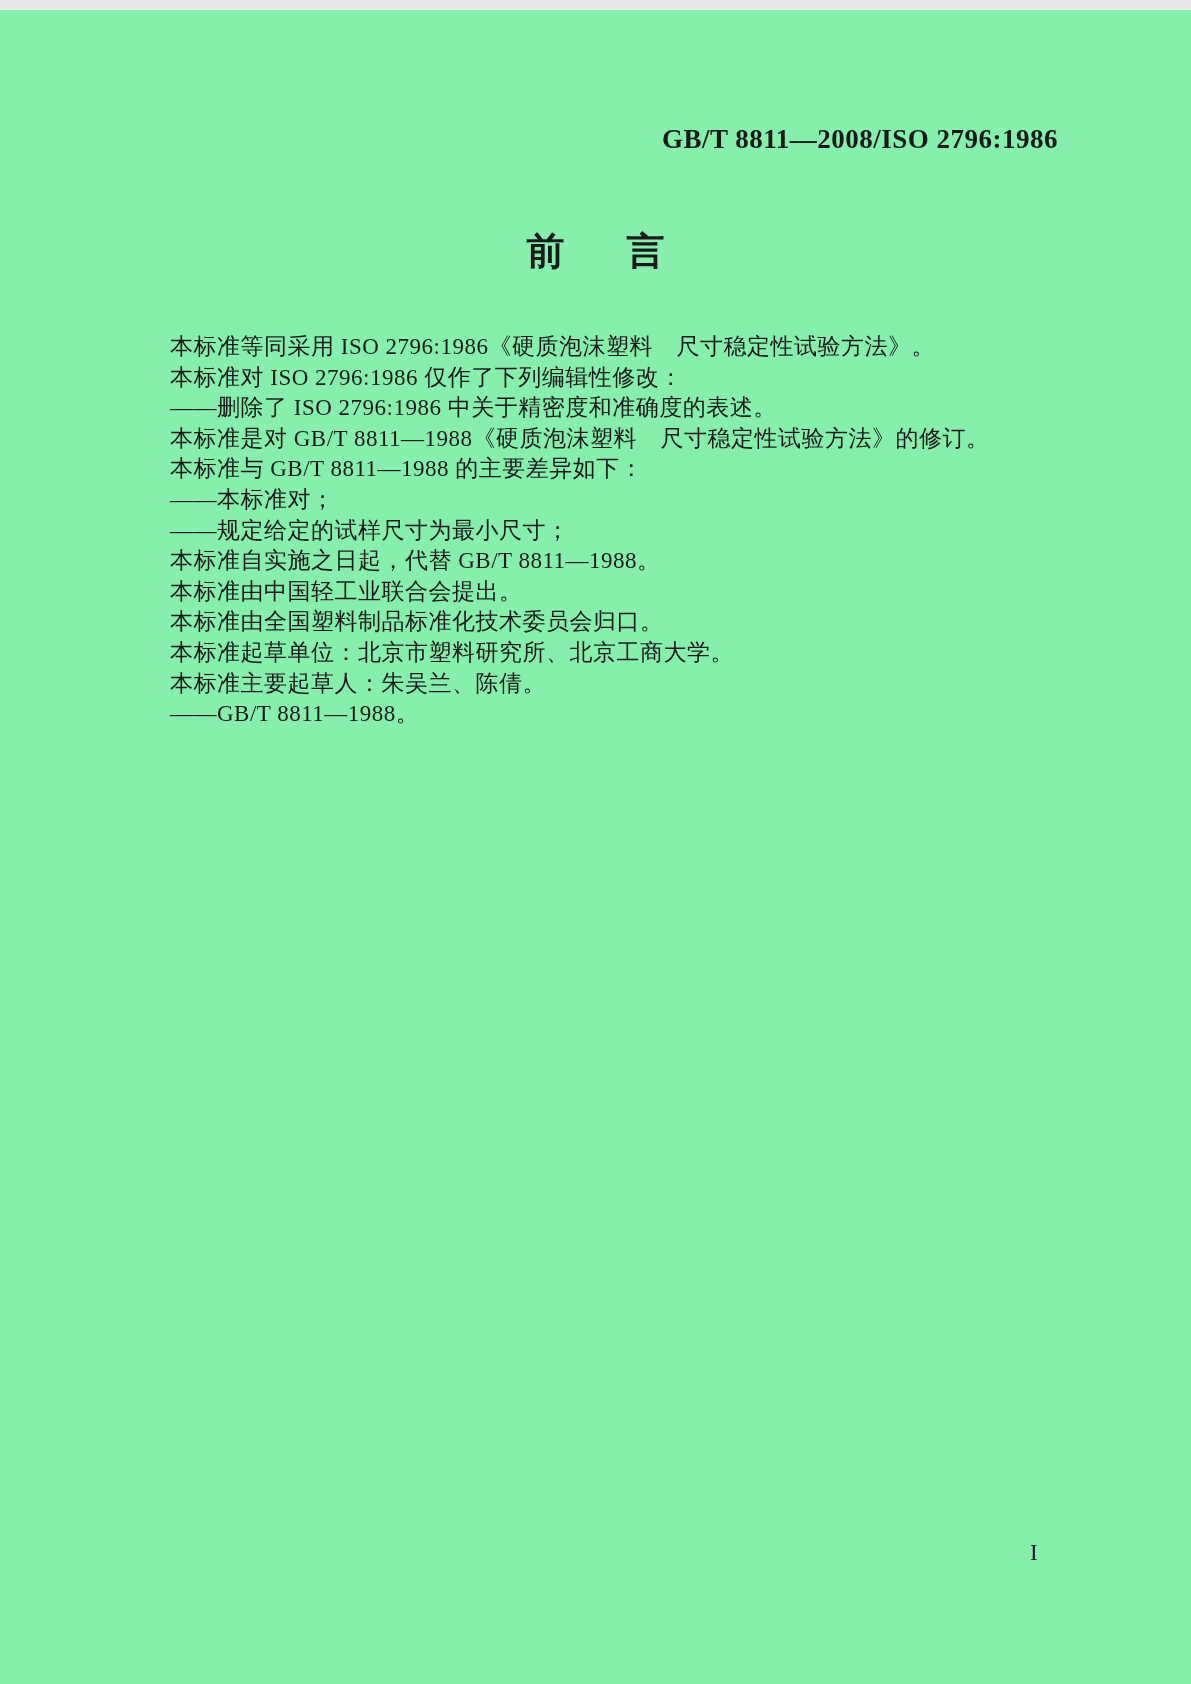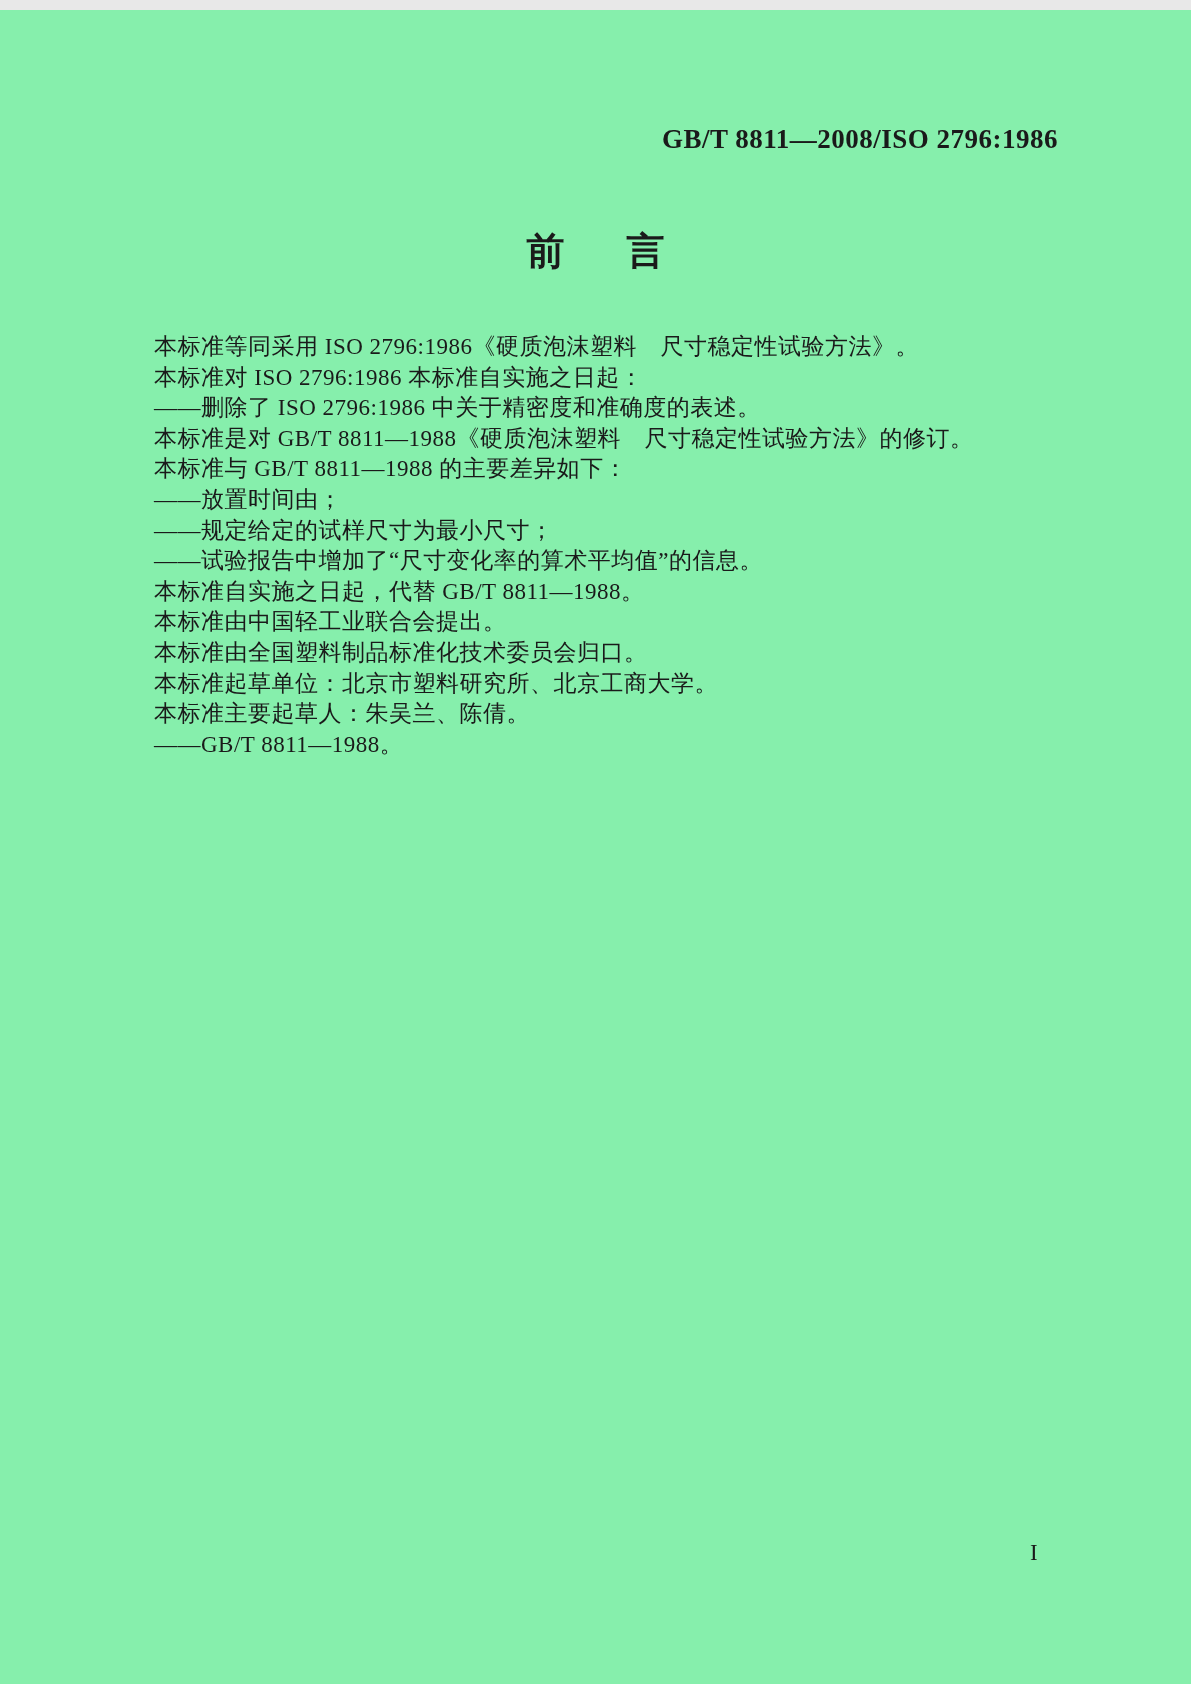--- a/index.html
+++ b/index.html
@@ -36,21 +36,21 @@
     justify-content: center;
     gap: 62px;
     font-family: "Liberation Sans", "DejaVu Sans", sans-serif;
     font-weight: bold;
     font-size: 38px;
     line-height: 1;
   }
   .doc-body {
     position: absolute;
     top: 322px;
-    left: 154px;
+    left: 170px;
     right: 120px;
   }
   .doc-body p {
     margin: 0;
     font-size: 23px;
     line-height: 30.6px;
     letter-spacing: 0.5px;
     white-space: nowrap;
   }
   .page-number {
@@ -68,27 +68,26 @@
 
   <div class="doc-header">GB/T 8811—2008/ISO 2796:1986</div>
 
   <div class="doc-title">
     <span>前</span>
     <span>言</span>
   </div>
 
   <div class="doc-body">
     <p>本标准等同采用 ISO 2796:1986《硬质泡沫塑料　尺寸稳定性试验方法》。</p>
-    <p>本标准对 ISO 2796:1986 本标准自实施之日起：</p>
+    <p>本标准对 ISO 2796:1986 仅作了下列编辑性修改：</p>
     <p>——删除了 ISO 2796:1986 中关于精密度和准确度的表述。</p>
     <p>本标准是对 GB/T 8811—1988《硬质泡沫塑料　尺寸稳定性试验方法》的修订。</p>
     <p>本标准与 GB/T 8811—1988 的主要差异如下：</p>
-    <p>——放置时间由；</p>
+    <p>——本标准对；</p>
     <p>——规定给定的试样尺寸为最小尺寸；</p>
-    <p>——试验报告中增加了“尺寸变化率的算术平均值”的信息。</p>
     <p>本标准自实施之日起，代替 GB/T 8811—1988。</p>
     <p>本标准由中国轻工业联合会提出。</p>
     <p>本标准由全国塑料制品标准化技术委员会归口。</p>
     <p>本标准起草单位：北京市塑料研究所、北京工商大学。</p>
     <p>本标准主要起草人：朱吴兰、陈倩。</p>
     <p>——GB/T 8811—1988。</p>
   </div>
 
   <div class="page-number">I</div>
 

